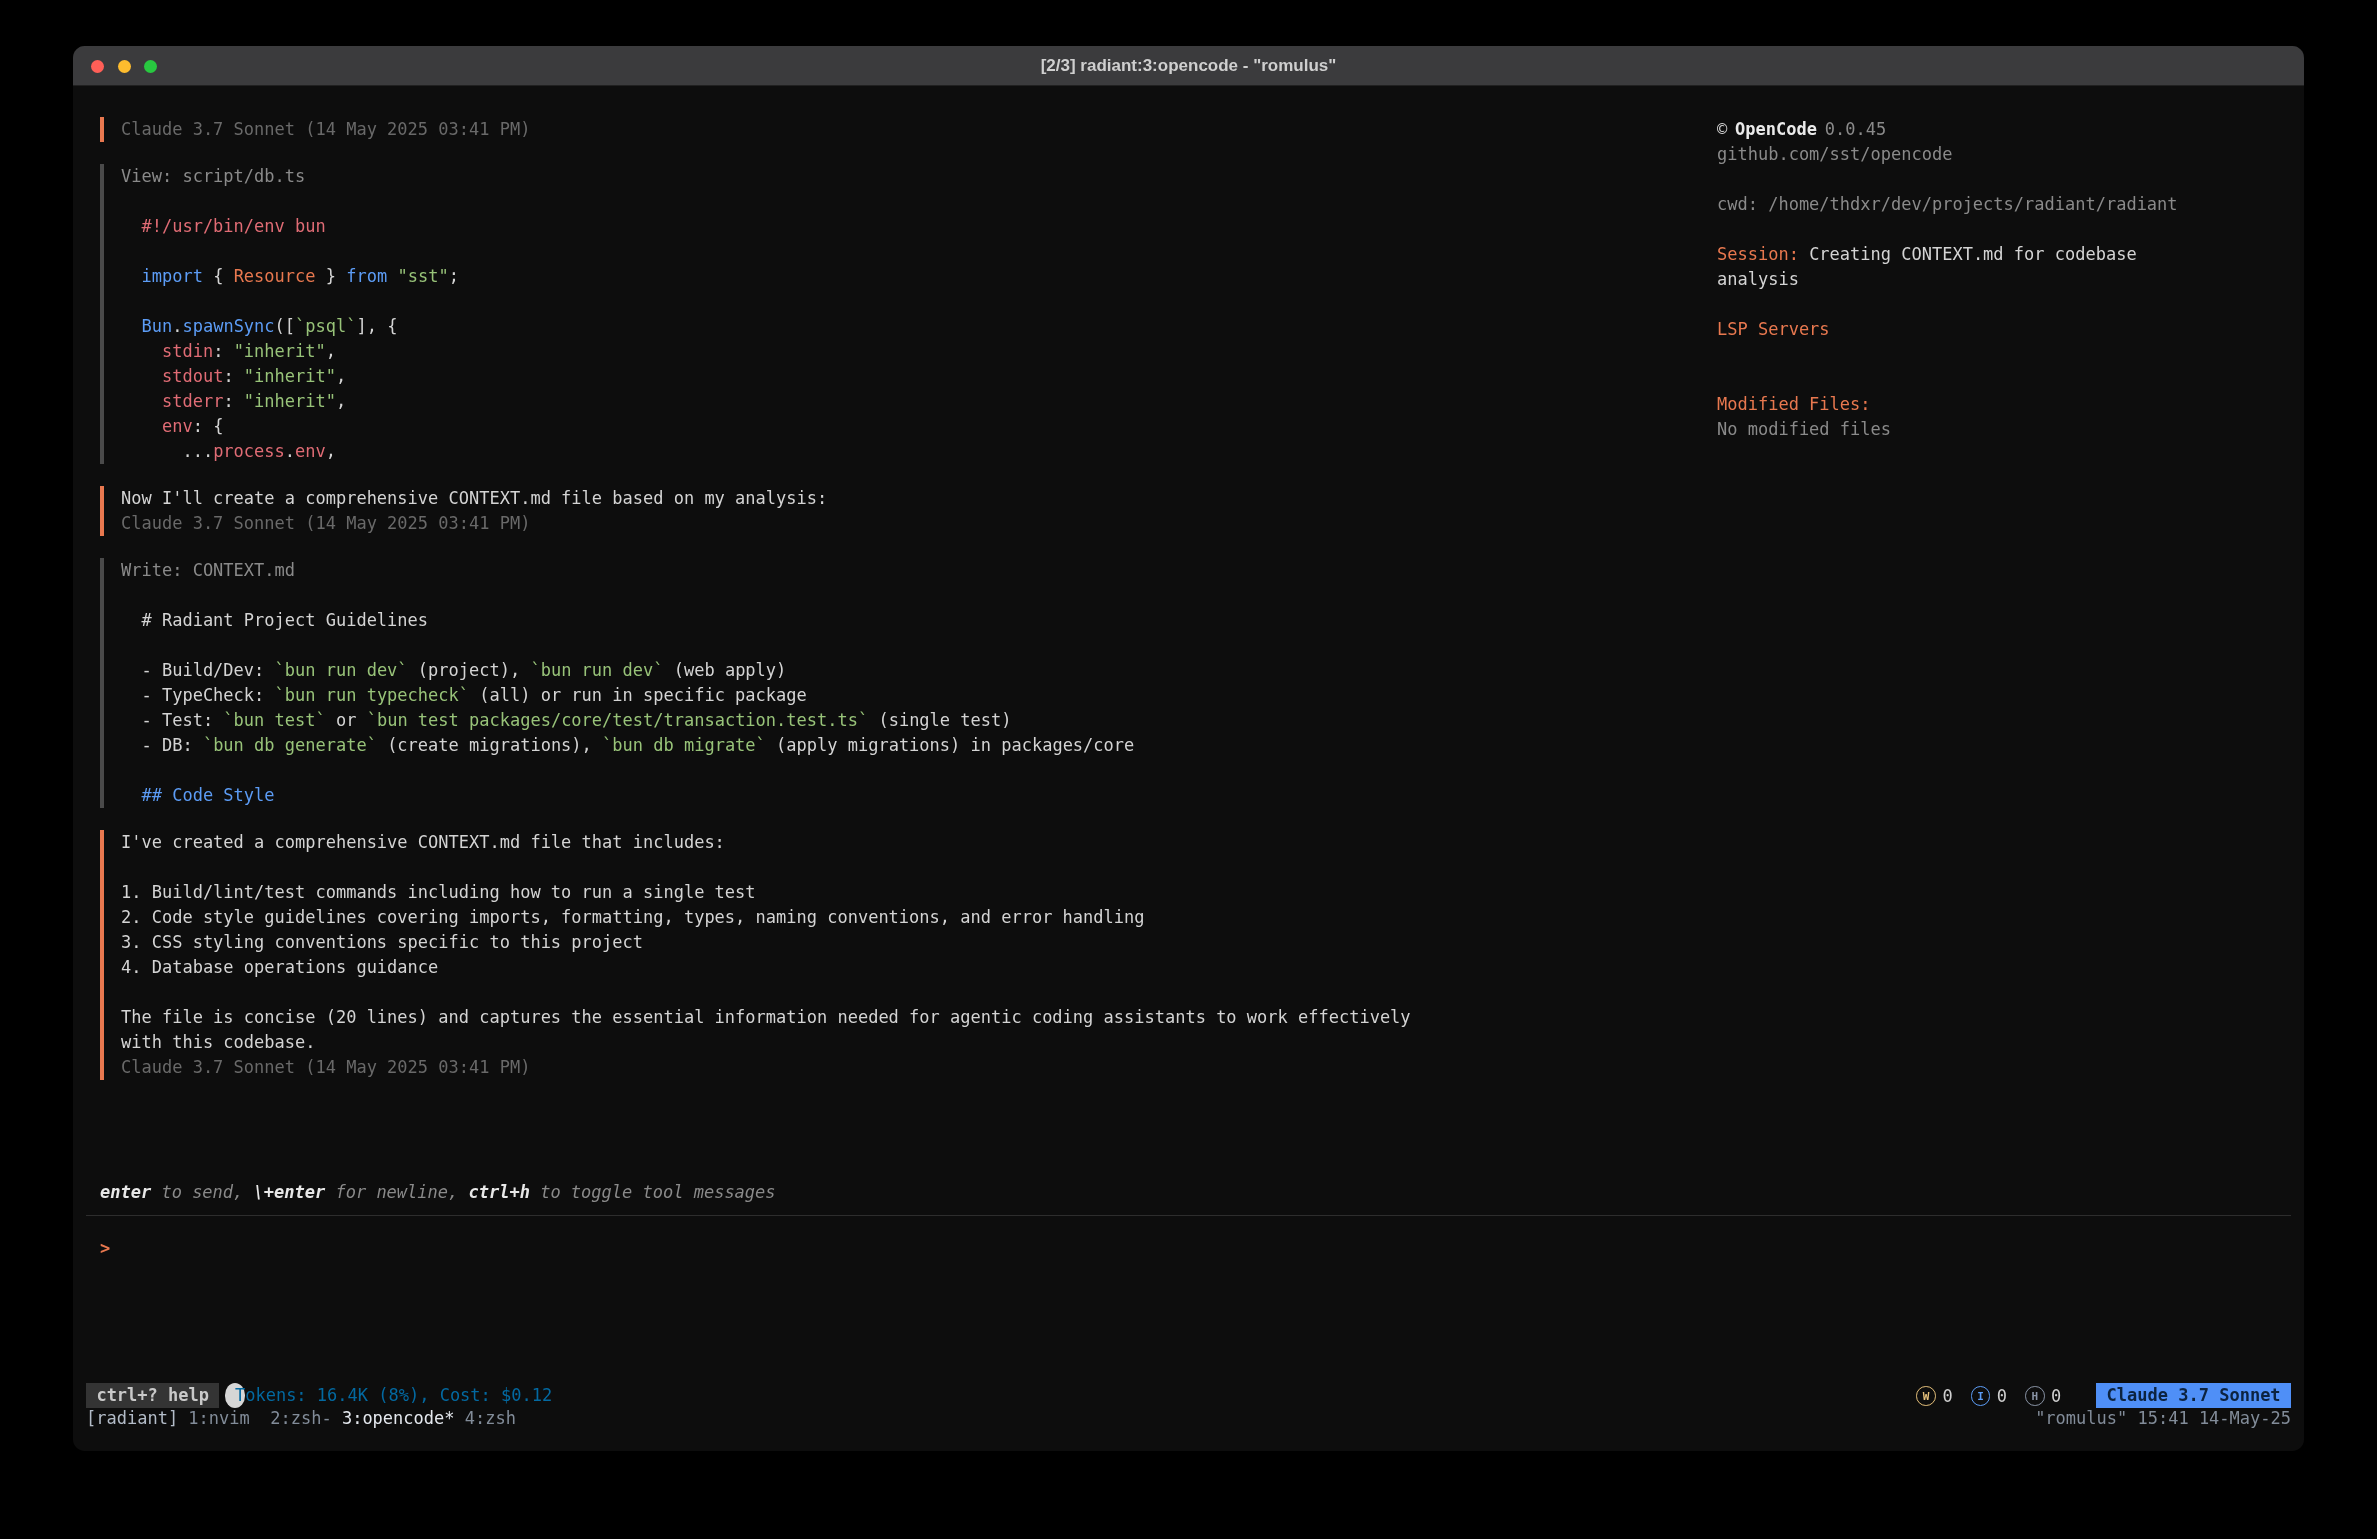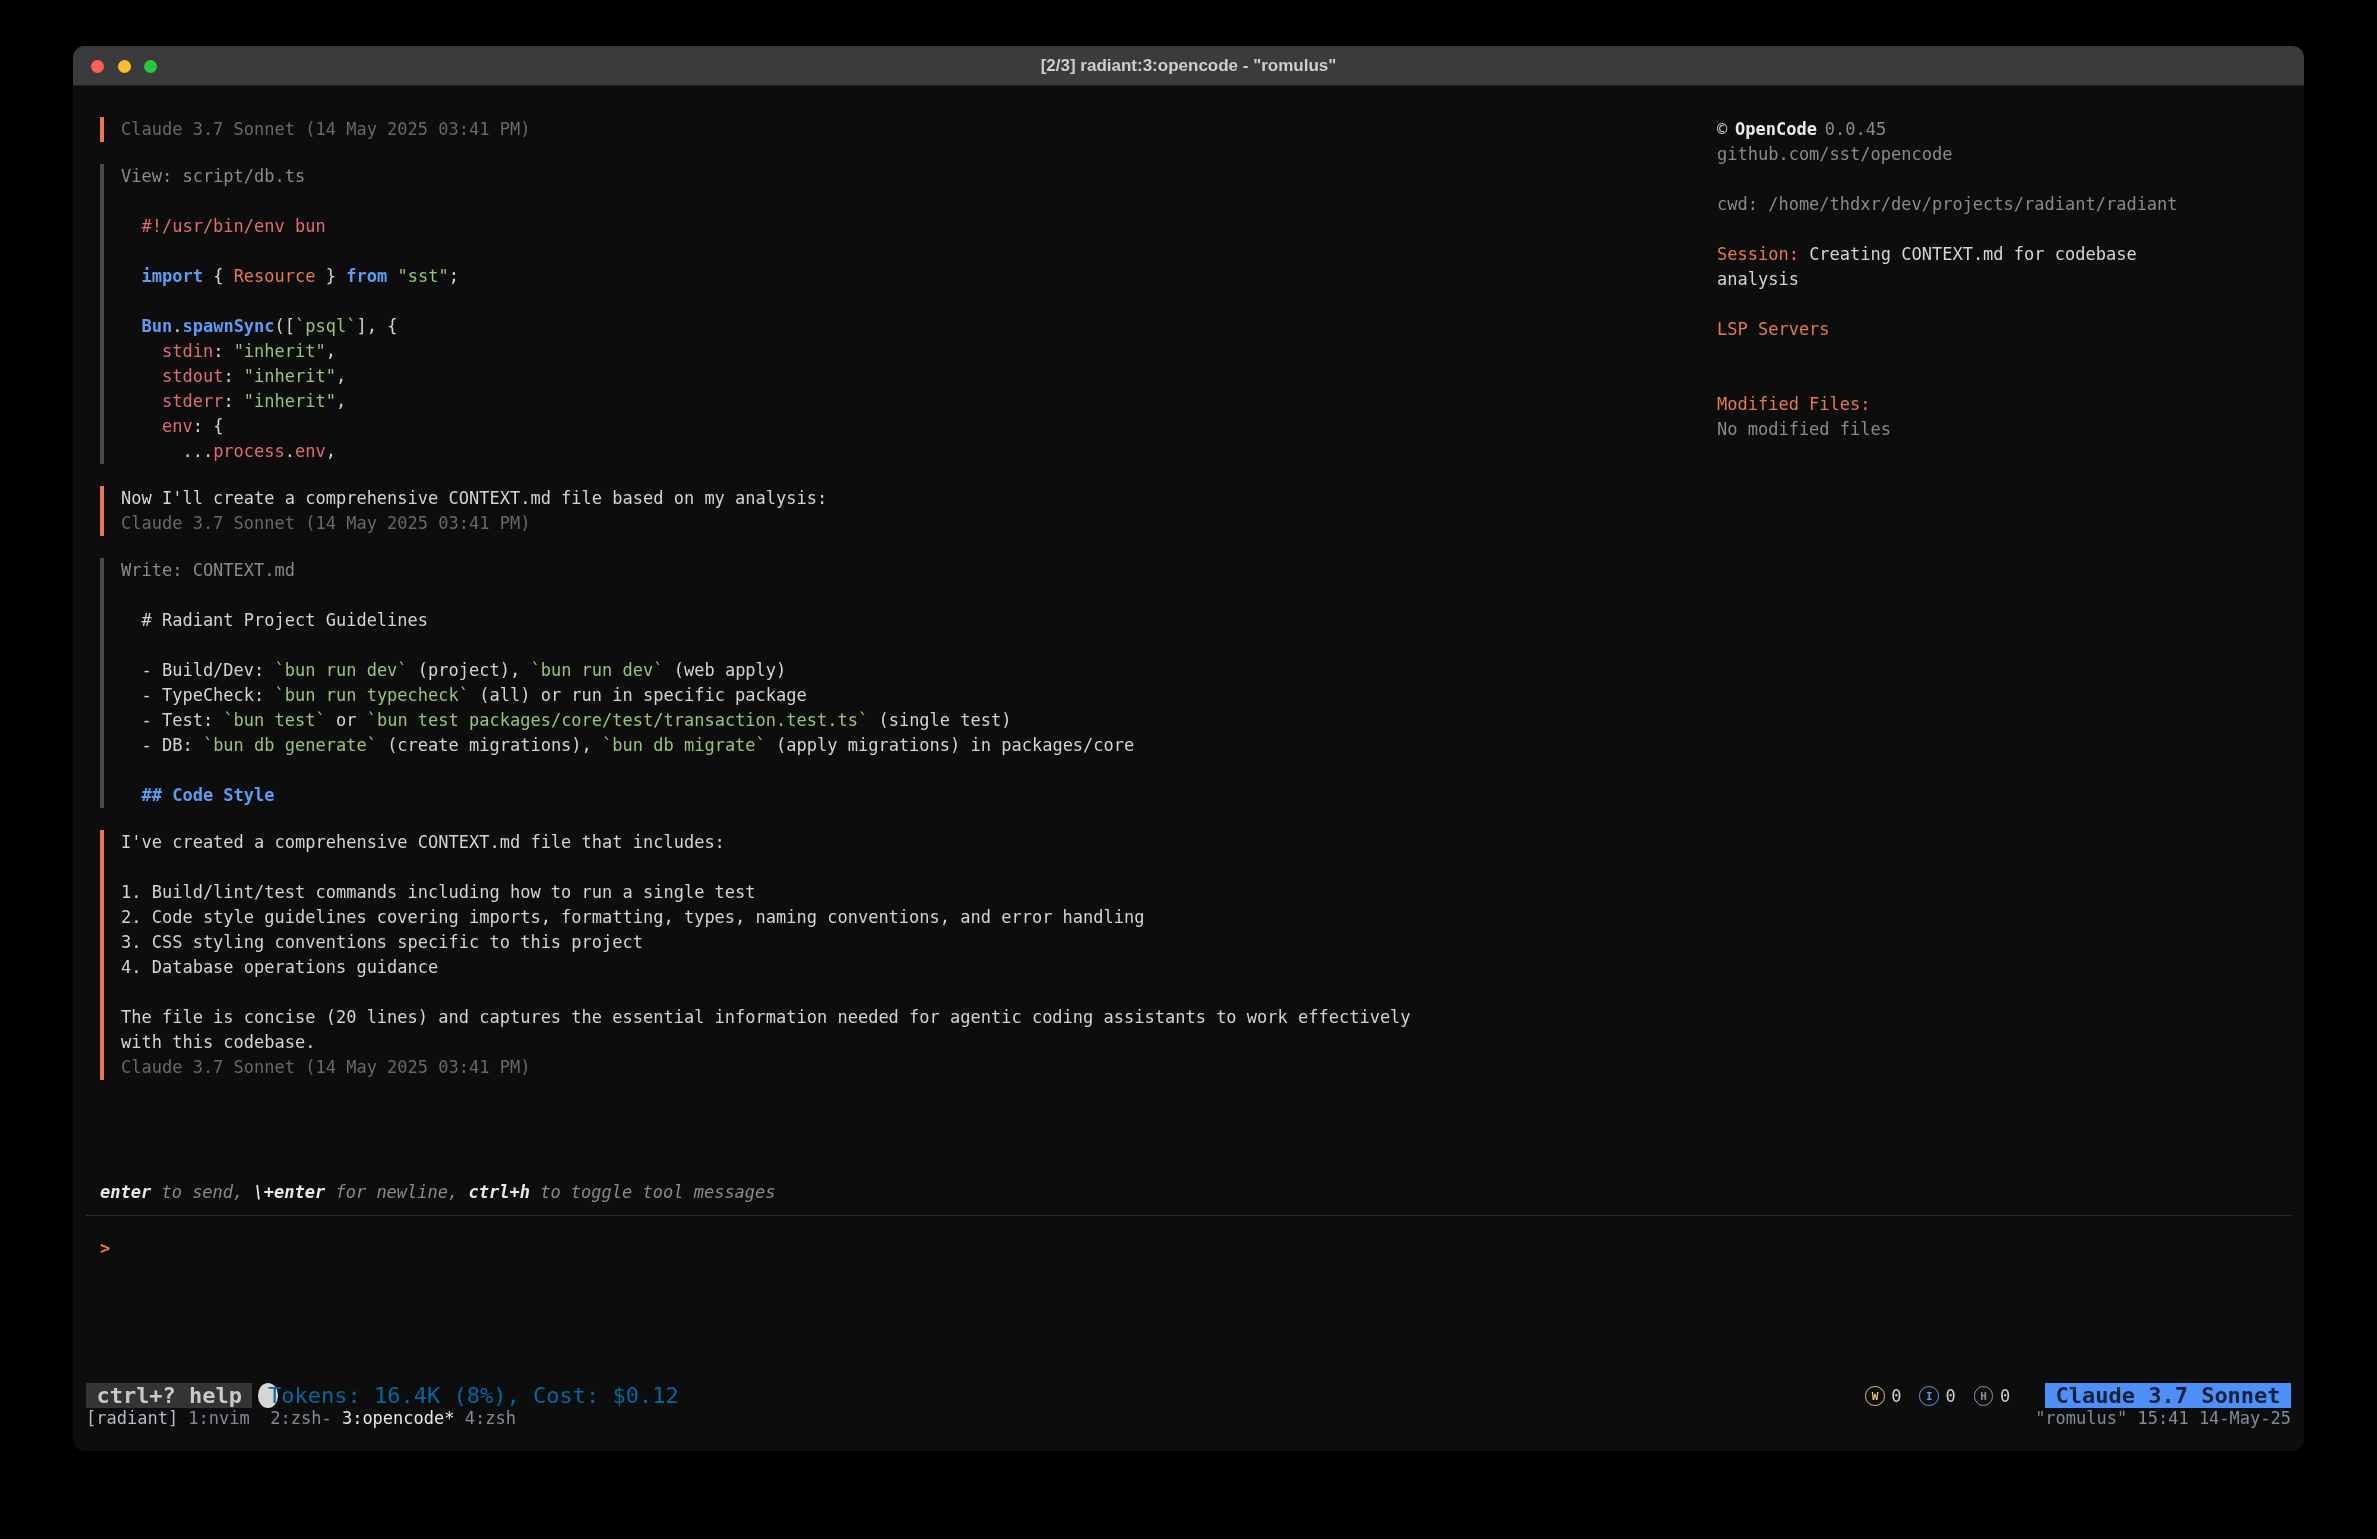--- a/index.html
+++ b/index.html
@@ -31,39 +31,39 @@
   .content-row{display:flex;padding-top:31px;align-items:flex-start;}
   .main{flex:1;padding-left:27px;min-width:0;overflow:hidden;}
   .block{margin-bottom:22px;padding-left:17px;}
   .accent-orange{border-left:4.6px solid var(--orange);}
   .accent-gray{border-left:4.6px solid var(--bar-gray);}
   .line{height:25px;line-height:25px;white-space:pre;}
   .c-fg{color:var(--fg);}
   .c-dim{color:var(--dim);}
   .c-meta{color:var(--meta);}
   .c-orange{color:var(--orange);}
-  .c-blue{color:var(--blue);font-weight:bold;}
+  .c-blue{color:var(--blue);}
   .c-green{color:var(--green);}
   .c-red{color:var(--red);}
   .c-boldfg{color:#e8e8e8;font-weight:700;}
   
   .sidebar{width:587px;flex:0 0 auto;padding-right:85px;line-height:25px;}
   .sb-line{min-height:25px;}
   .sb-gap{height:25px;}
   .sb-app{font-weight:700;color:#eaeaea;margin:0 7.8px;}
   .sb-wrap{white-space:normal;}
   
   .help{margin-top:78px;padding-left:27px;height:25px;line-height:25px;white-space:pre;font-style:italic;}
   .hr{margin:10.4px 13px 0 13px;border-top:1.3px solid var(--hr);}
   .prompt-row{margin-top:19.6px;padding-left:27px;height:25px;line-height:25px;}
   .prompt-char{color:var(--orange);font-weight:700;}
   .spacer{flex:1;}
   
   .statusbar{display:flex;align-items:center;margin:0 13px;height:26px;flex:0 0 auto;gap:5.2px;}
-  .badge{display:inline-flex;align-items:center;height:25px;padding:0 10.4px;font-size:22px;white-space:pre;}
+  .badge{display:inline-flex;align-items:center;height:25px;padding:0 10.4px;font-size:17px;white-space:pre;}
   .badge.dark{background:#343434;color:#c9c9c9;font-weight:600;}
   .badge.light{background:#d6d6d6;color:#0369a1;}
   .badge.model{background:var(--badge-blue);color:#0c2340;font-weight:600;margin-left:11.7px;}
   .flex-spacer{flex:1;}
   .diag{display:inline-flex;align-items:center;margin-right:18px;color:#cfcfcf;}
   .diag-circle{width:19.6px;height:19.6px;border:1.3px solid currentColor;border-radius:50%;
     display:inline-flex;align-items:center;justify-content:center;font-size:11px;font-weight:700;margin-right:6.5px;}
   
   .tmuxbar{display:flex;padding:0 13px;height:26px;margin-bottom:17px;flex:0 0 auto;white-space:pre;}
   .c-tmuxSession{color:#b3bcc8;}

